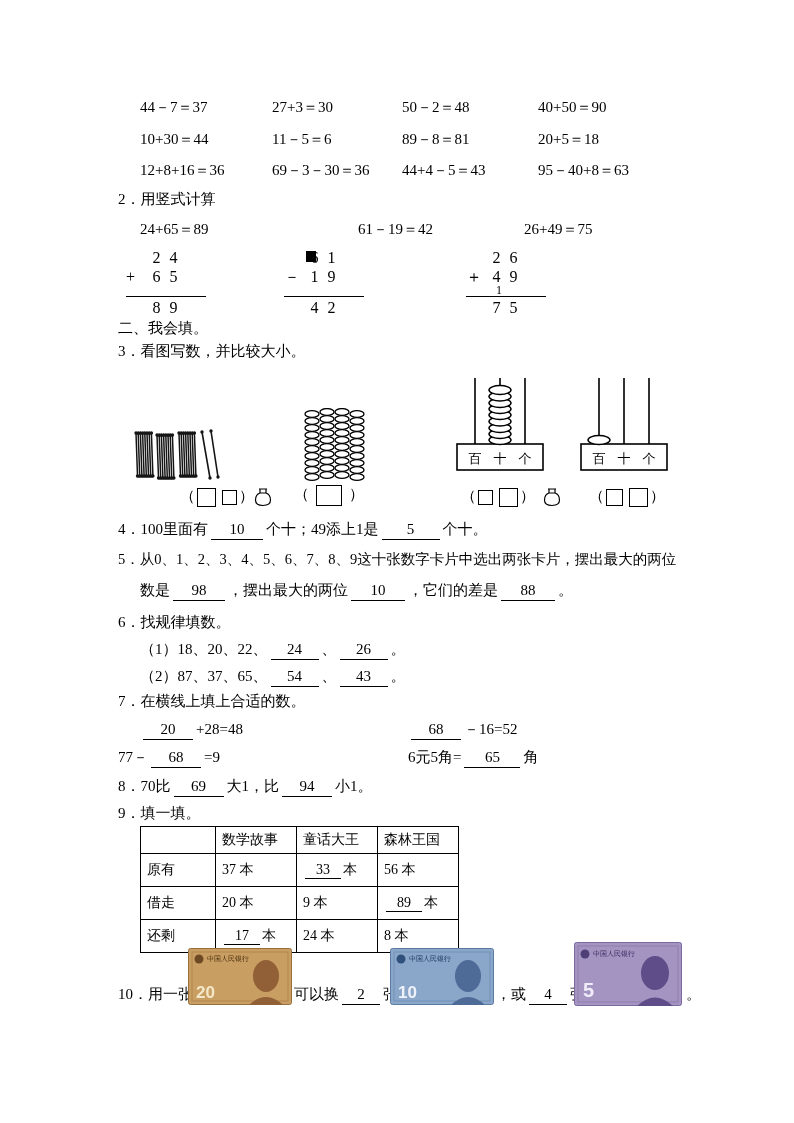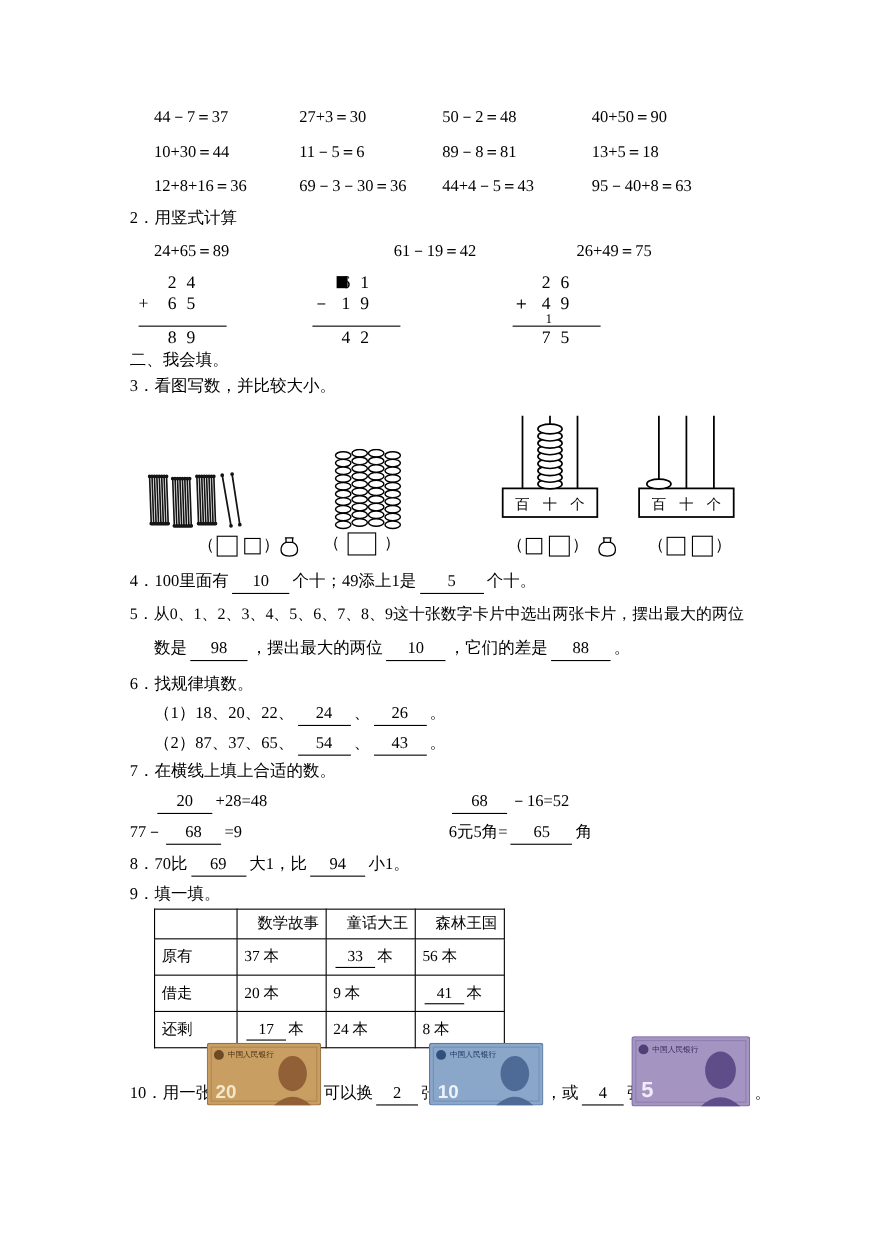--- a/index.html
+++ b/index.html
@@ -14,21 +14,21 @@
   .vd { width:17px; text-align:center; }
   .vcarry { height:10px; line-height:9px; font-size:12px; padding-left:30px; }
   .vline { width:80px; border-top:1.2px solid #000; }
   .vres { margin-top:1px; }
   .borrow-cover { position:absolute; left:22px; top:3px; width:10px; height:11px; background:#000; }
   .art { position:absolute; }
   .alabel { font-size:13px; text-anchor:middle; fill:#000; }
   svg text { font-family:"Liberation Serif","DejaVu Serif",serif; }
   .btable { position:absolute; border-collapse:collapse; font-size:14px; }
   .btable td { border:1px solid #000; padding:2px 6px; white-space:nowrap; height:28px; }
-  .btable tr.hd td { height:22px; text-align:right; }
+  .btable tr.hd td { height:22px; text-align:left; }
   .btable .blank { margin:0 2px; padding:0 2px; }
   .ntitle { font-size:7px; }
   .ndenom { font-size:17px; font-weight:bold; font-family:"Liberation Sans","DejaVu Sans",sans-serif; }
 </style>
 </head>
 <body>
 
 <div class="page">
 
   <svg width="0" height="0" style="position:absolute" aria-hidden="true">
@@ -58,21 +58,21 @@
   </svg>
 
   <div>
     <span class="t" style="left:140px;top:97px">44－7＝37</span>
     <span class="t" style="left:272px;top:97px">27+3＝30</span>
     <span class="t" style="left:402px;top:97px">50－2＝48</span>
     <span class="t" style="left:538px;top:97px">40+50＝90</span>
     <span class="t" style="left:140px;top:129px">10+30＝44</span>
     <span class="t" style="left:272px;top:129px">11－5＝6</span>
     <span class="t" style="left:402px;top:129px">89－8＝81</span>
-    <span class="t" style="left:538px;top:129px">13+5＝18</span>
+    <span class="t" style="left:538px;top:129px">20+5＝18</span>
     <span class="t" style="left:140px;top:160px">12+8+16＝36</span>
     <span class="t" style="left:272px;top:160px">69－3－30＝36</span>
     <span class="t" style="left:402px;top:160px">44+4－5＝43</span>
     <span class="t" style="left:538px;top:160px">95－40+8＝63</span>
   </div>
 
   <span class="t" style="left:118px;top:189px">2．用竖式计算</span>
   <span class="t" style="left:140px;top:219px">24+65＝89</span>
   <span class="t" style="left:358px;top:219px">61－19＝42</span>
   <span class="t" style="left:524px;top:219px">26+49＝75</span>
@@ -248,21 +248,21 @@
       <tr>
         <td>原有</td>
         <td>37 本</td>
         <td><span class="blank" style="min-width:32px">33</span><span>本</span></td>
         <td>56 本</td>
       </tr>
       <tr>
         <td>借走</td>
         <td>20 本</td>
         <td>9 本</td>
-        <td><span class="blank" style="min-width:32px">41</span><span>本</span></td>
+        <td><span class="blank" style="min-width:32px">89</span><span>本</span></td>
       </tr>
       <tr>
         <td>还剩</td>
         <td><span class="blank" style="min-width:32px">17</span><span>本</span></td>
         <td>24 本</td>
         <td>8 本</td>
       </tr>
     </tbody>
   </table>
 

